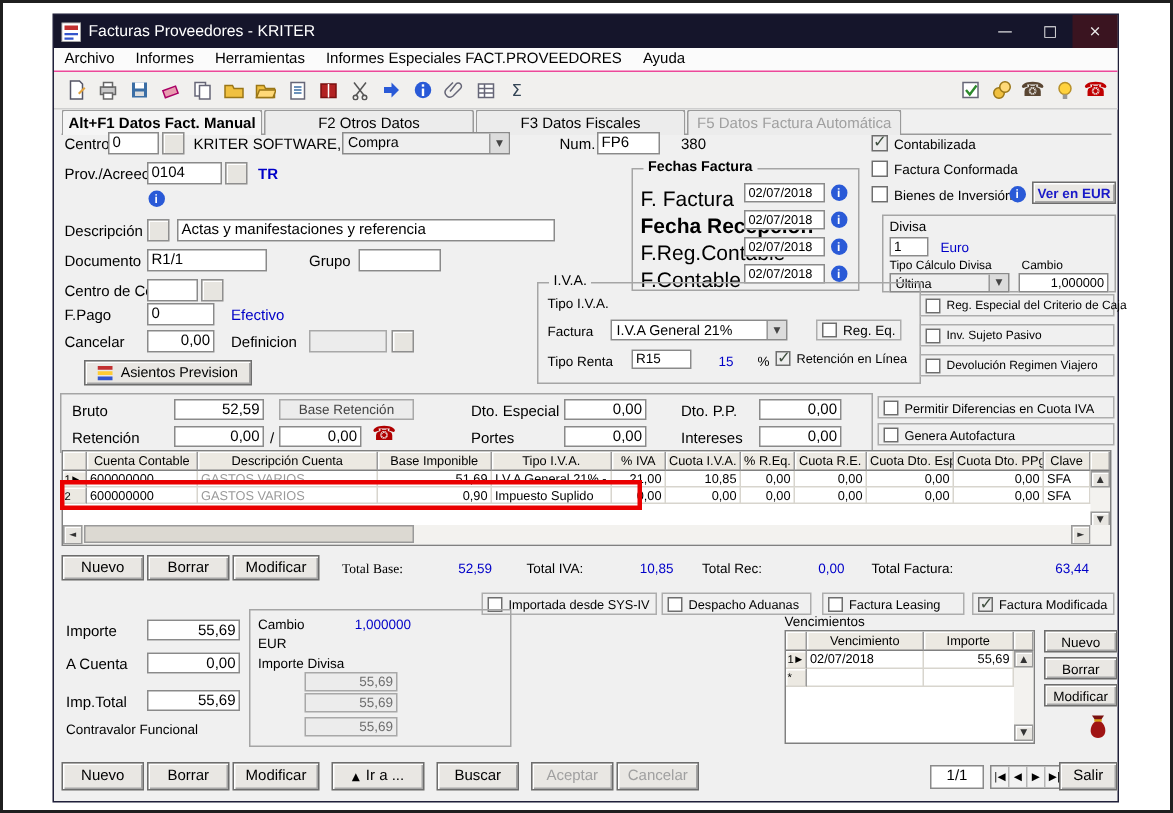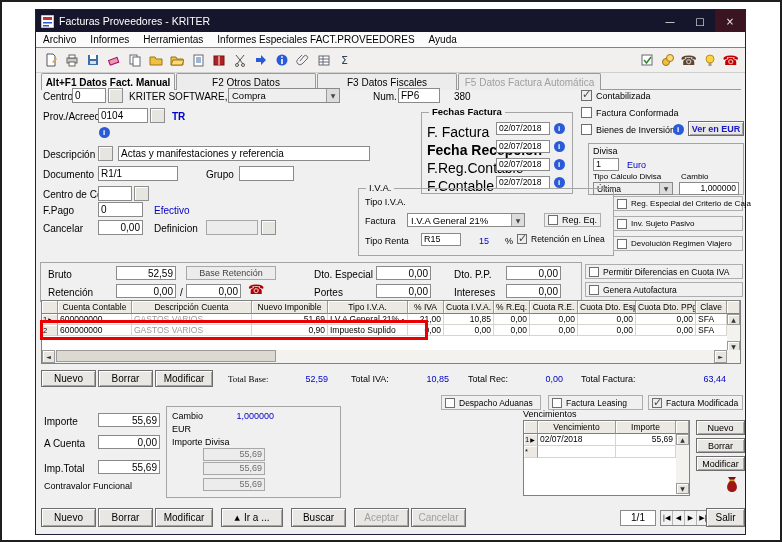--- a/index.html
+++ b/index.html
@@ -351,20 +351,28 @@
   <span class="lbl" style="left:7px;top:195px;">F.Pago</span>
   <div class="inp" style="left:62px;top:192px;width:45px;height:15px;">0</div>
   <span class="lbl blue" style="left:118px;top:195px;">Efectivo</span>
 
   <span class="lbl" style="left:7px;top:213px;">Cancelar</span>
   <div class="inp num" style="left:62px;top:210px;width:45px;height:15px;">0,00</div>
   <span class="lbl" style="left:118px;top:213px;">Definicion</span>
   <div class="inp ro" style="left:170px;top:210px;width:52px;height:15px;"></div>
   <div class="btnsm" style="left:225px;top:210px;"></div>
 
+  <div class="btn" style="left:20px;top:230px;width:112px;height:17px;font-size:9.5px;">
+    <svg width="11" height="11">
+          <rect x="0" y="1" width="10" height="2.5" fill="#c23030"></rect>
+          <rect x="0" y="4.5" width="10" height="2.5" fill="#ffcc33"></rect>
+          <rect x="0" y="8" width="10" height="2.5" fill="#3355cc"></rect>
+        </svg>
+    <span>Asientos Prevision</span>
+  </div>
 
   <div class="grp" style="left:4px;top:252px;width:542px;height:40px;"></div>
   <span class="lbl" style="left:12px;top:259px;">Bruto</span>
   <div class="inp num" style="left:80px;top:256px;width:60px;height:14px;">52,59</div>
   <div class="inp ro" style="left:150px;top:256px;width:90px;height:14px;text-align:center;font-size:9px;color:#444;">Base Retención</div>
   <span class="lbl" style="left:278px;top:259px;">Dto. Especial</span>
   <div class="inp num" style="left:340px;top:256px;width:55px;height:14px;">0,00</div>
   <span class="lbl" style="left:418px;top:259px;">Dto. P.P.</span>
   <div class="inp num" style="left:470px;top:256px;width:55px;height:14px;">0,00</div>
   <div class="cbrow cbbox" style="left:549px;top:254px;width:158px;height:15px;font-size:8.5px;">
@@ -384,21 +392,21 @@
   <div class="cbrow cbbox" style="left:549px;top:272px;width:158px;height:15px;font-size:8.5px;">
     <span class="cb" style="width:10px;height:10px;"></span>
     <span>Genera Autofactura</span>
   </div>
 
   <div class="grid" style="left:5px;top:290px;width:700px;height:64px;">
     <div class="grow ghead">
       <div class="gcell c0"></div>
       <div class="gcell c1">Cuenta Contable</div>
       <div class="gcell c2">Descripción Cuenta</div>
-      <div class="gcell c3">Nuevo Imponible</div>
+      <div class="gcell c3">Base Imponible</div>
       <div class="gcell c4">Tipo I.V.A.</div>
       <div class="gcell c5">% IVA</div>
       <div class="gcell c6">Cuota I.V.A.</div>
       <div class="gcell c7">% R.Eq.</div>
       <div class="gcell c8">Cuota R.E.</div>
       <div class="gcell c9">Cuota Dto. Espec</div>
       <div class="gcell c10">Cuota Dto. PPgo.</div>
       <div class="gcell c11">Clave</div>
       <div class="gcell c12"></div>
     </div>
@@ -456,20 +464,24 @@
   <div class="btn" style="left:119px;top:360px;width:58px;height:17px;">Modificar</div>
   <span class="lbl sm" style="left:192px;top:364px;font-family:Liberation Serif, serif;">Total Base:</span>
   <span class="lbl sm blue" style="left:247px;top:364px;width:45px;text-align:right;">52,59</span>
   <span class="lbl sm" style="left:315px;top:364px;">Total IVA:</span>
   <span class="lbl sm blue" style="left:368px;top:364px;width:45px;text-align:right;">10,85</span>
   <span class="lbl sm" style="left:432px;top:364px;">Total Rec:</span>
   <span class="lbl sm blue" style="left:482px;top:364px;width:45px;text-align:right;">0,00</span>
   <span class="lbl sm" style="left:545px;top:364px;">Total Factura:</span>
   <span class="lbl sm blue" style="left:630px;top:364px;width:60px;text-align:right;">63,44</span>
 
+  <div class="cbrow cbbox" style="left:285px;top:385px;width:117px;height:15px;font-size:8.5px;">
+    <span class="cb" style="width:10px;height:10px;"></span>
+    <span>Importada desde SYS-IV</span>
+  </div>
   <div class="cbrow cbbox" style="left:405px;top:385px;width:100px;height:15px;font-size:8.5px;">
     <span class="cb" style="width:10px;height:10px;"></span>
     <span>Despacho Aduanas</span>
   </div>
   <div class="cbrow cbbox" style="left:512px;top:385px;width:95px;height:15px;font-size:8.5px;">
     <span class="cb" style="width:10px;height:10px;"></span>
     <span>Factura Leasing</span>
   </div>
   <div class="cbrow cbbox" style="left:612px;top:385px;width:95px;height:15px;font-size:8.5px;">
     <span class="cb on dis" style="width:10px;height:10px;"></span>

